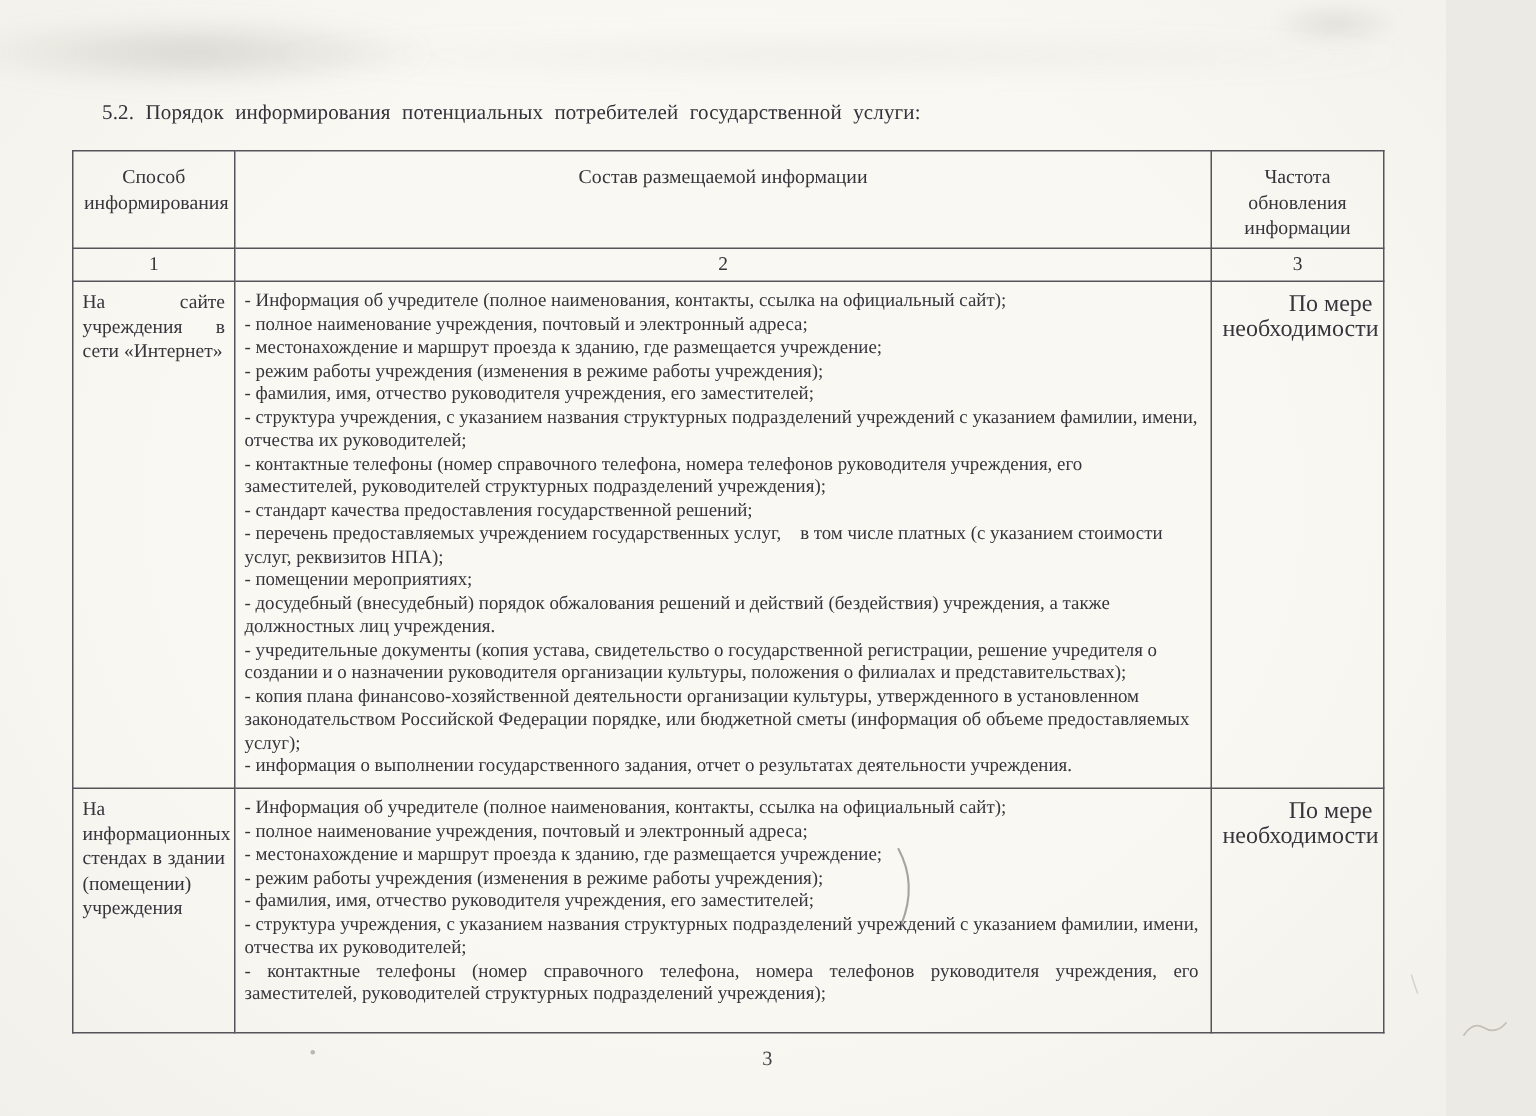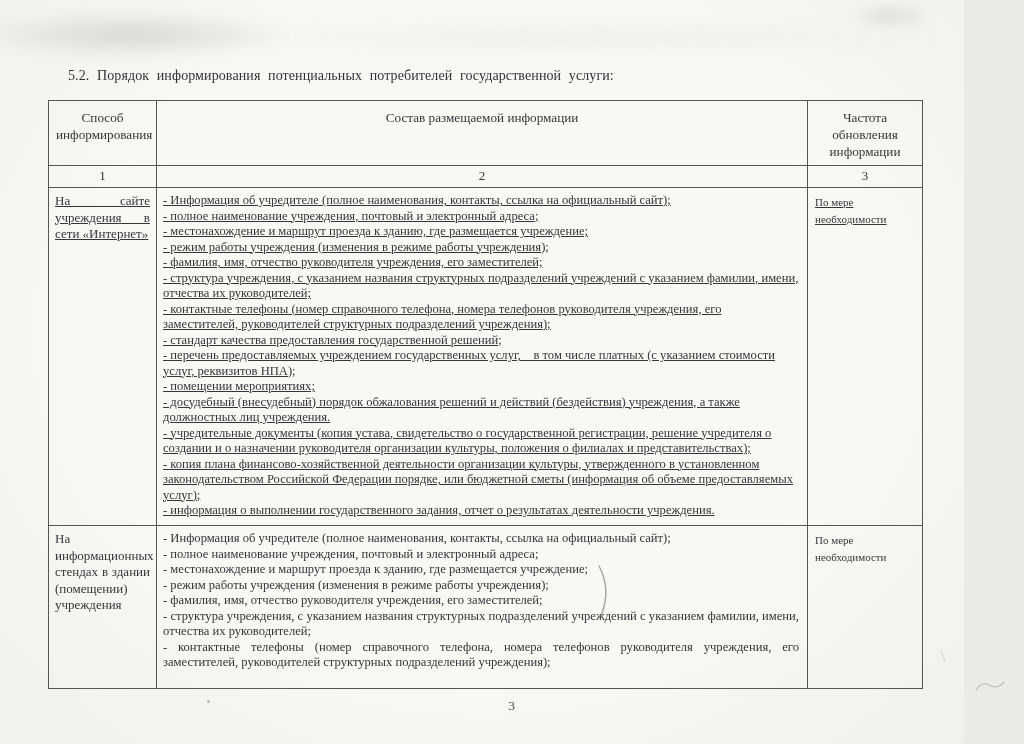--- a/index.html
+++ b/index.html
@@ -48,26 +48,26 @@
   .info-table col.c1{width:108px;}
   .info-table col.c2{width:651px;}
   .info-table col.c3{width:115px;}
   .info-table td{
     border:1px solid #56545a;vertical-align:top;
     padding:4px 7px;
   }
   tr.hdr td{height:52px;text-align:center;font-size:13.2px;padding-top:8px;line-height:17px;}
   tr.hdr td.h2{vertical-align:top;}
   tr.num td{height:16px;text-align:center;font-size:13px;padding:2px 0 3px;}
-  tr.body-row1 td{height:327px;text-decoration:underline;}
+  tr.body-row1 td{height:327px;}
   tr.body-row2 td{height:152px;}
   td.method{line-height:16.5px;text-align:justify;padding:5px 6px;font-size:13px;}
   td.content{line-height:15.5px;padding:5px 8px 5px 6px;}
   td.content.justified .item{text-align:justify;}
-  td.freq{text-align:left;font-size:11px;line-height:17px;padding-top:6px;}
+  td.freq{text-align:right;font-size:16px;line-height:17px;padding-top:6px;}
   .item{margin:0;}
   .page-number{
     position:absolute;left:0;top:698px;width:1024px;
     text-align:center;font-size:13.5px;color:#44434a;letter-spacing:1px;
   }
 </style>
 </head>
 <body>
 
 <div class="page">

